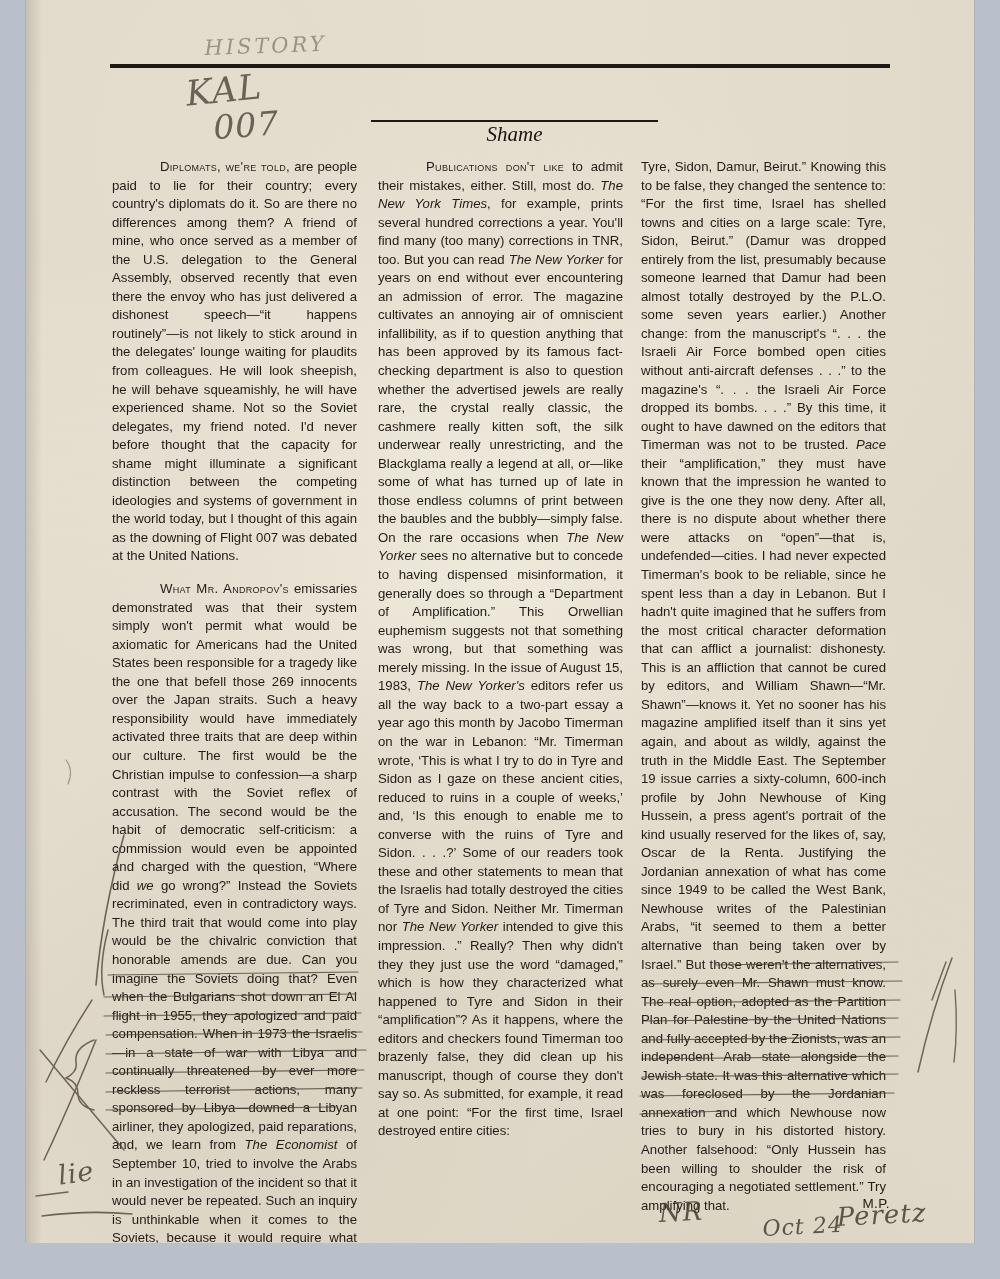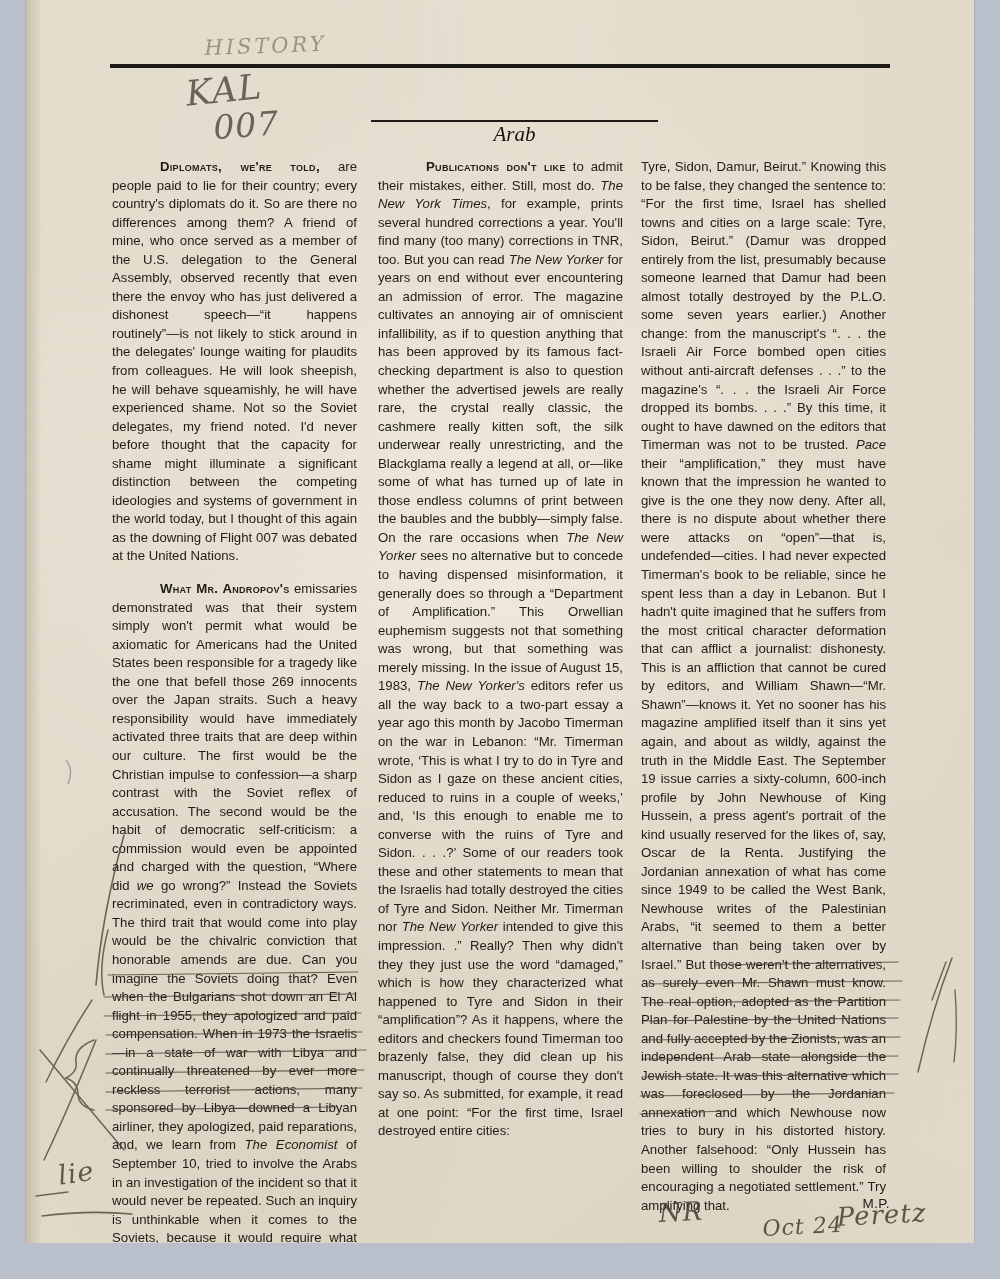--- a/index.html
+++ b/index.html
@@ -107,21 +107,21 @@
     text-justify: inter-word;
     hyphens: manual;
   }
   #col1 { left: 86px; }
   #col2 { left: 352px; }
   #col3 { left: 615px; }
 
   .col p { margin: 0 0 14px 0; }
   .lead {
     font-variant: small-caps;
-    font-weight: bold;
+    font-weight: normal;
     letter-spacing: 0.3px;
     padding-left: 48px;
   }
   .col i, .col em { font-style: italic; }
 
   .signoff {
     position: absolute;
     left: 619px;
     top: 1184px;
     width: 245px;
@@ -213,21 +213,21 @@
 </head>
 <body>
 
 <div id="scan">
   <div id="sheet">
 
     <div class="rule-top"></div>
 
 
     <div class="rule-under"></div>
-    <div class="subtitle">Arab</div>
+    <div class="subtitle">Shame</div>
 
     <div class="col" id="col1">
       <p><span class="lead">Diplomats, we're told,</span><span> are people paid to lie for their country; every country's diplomats do it. So are there no differences among them? A friend of mine, who once served as a member of the U.S. delegation to the General Assembly, observed recently that even there the envoy who has just delivered a dishonest speech—“it happens routinely”—is not likely to stick around in the delegates' lounge waiting for plaudits from colleagues. He will look sheepish, he will behave squeamishly, he will have experienced shame. Not so the Soviet delegates, my friend noted. I'd never before thought that the capacity for shame might illuminate a significant distinction between the competing ideologies and systems of government in the world today, but I thought of this again as the downing of Flight 007 was debated at the United Nations.</span></p>
       <p><span class="lead">What Mr. Andropov's</span><span> emissaries demonstrated was that their system simply won't permit what would be axiomatic for Americans had the United States been responsible for a tragedy like the one that befell those 269 innocents over the Japan straits. Such a heavy responsibility would have immediately activated three traits that are deep within our culture. The first would be the Christian impulse to confession—a sharp contrast with the Soviet reflex of accusation. The second would be the habit of democratic self-criticism: a commission would even be appointed and charged with the question, “Where did </span><i>we</i><span> go wrong?” Instead the Soviets recriminated, even in contradictory ways. The third trait that would come into play would be the chivalric conviction that honorable amends are due. Can you imagine the Soviets doing that? Even when the Bulgarians shot down an El Al flight in 1955, they apologized and paid compensation. When in 1973 the Israelis—in a state of war with Libya and continually threatened by ever more reckless terrorist actions, many sponsored by Libya—downed a Libyan airliner, they apologized, paid reparations, and, we learn from </span><i>The Economist</i><span> of September 10, tried to involve the Arabs in an investigation of the incident so that it would never be repeated. Such an inquiry is unthinkable when it comes to the Soviets, because it would require what they fear most: on-site inspection. Theirs</span></p>
     </div>
 
     <div class="col" id="col2">
       <p><span class="lead">Publications don't like</span><span> to admit their mistakes, either. Still, most do. </span><i>The New York Times</i><span>, for example, prints several hundred corrections a year. You'll find many (too many) corrections in TNR, too. But you can read </span><i>The New Yorker</i><span> for years on end without ever encountering an admission of error. The magazine cultivates an annoying air of omniscient infallibility, as if to question anything that has been approved by its famous fact-checking department is also to question whether the advertised jewels are really rare, the crystal really classic, the cashmere really kitten soft, the silk underwear really unrestricting, and the Blackglama really a legend at all, or—like some of what has turned up of late in those endless columns of print between the baubles and the bubbly—simply false. On the rare occasions when </span><i>The New Yorker</i><span> sees no alternative but to concede to having dispensed misinformation, it generally does so through a “Department of Amplification.” This Orwellian euphemism suggests not that something was wrong, but that something was merely missing. In the issue of August 15, 1983, </span><i>The New Yorker's</i><span> editors refer us all the way back to a two-part essay a year ago this month by Jacobo Timerman on the war in Lebanon: “Mr. Timerman wrote, ‘This is what I try to do in Tyre and Sidon as I gaze on these ancient cities, reduced to ruins in a couple of weeks,’ and, ‘Is this enough to enable me to converse with the ruins of Tyre and Sidon. . . .?’ Some of our readers took these and other statements to mean that the Israelis had totally destroyed the cities of Tyre and Sidon. Neither Mr. Timerman nor </span><i>The New Yorker</i><span> intended to give this impression. .” Really? Then why didn't they they just use the word “damaged,” which is how they characterized what happened to Tyre and Sidon in their “amplification”? As it happens, where the editors and checkers found Timerman too brazenly false, they did clean up his manuscript, though of course they don't say so. As submitted, for example, it read at one point: “For the first time, Israel destroyed entire cities:</span></p>
     </div>
 

